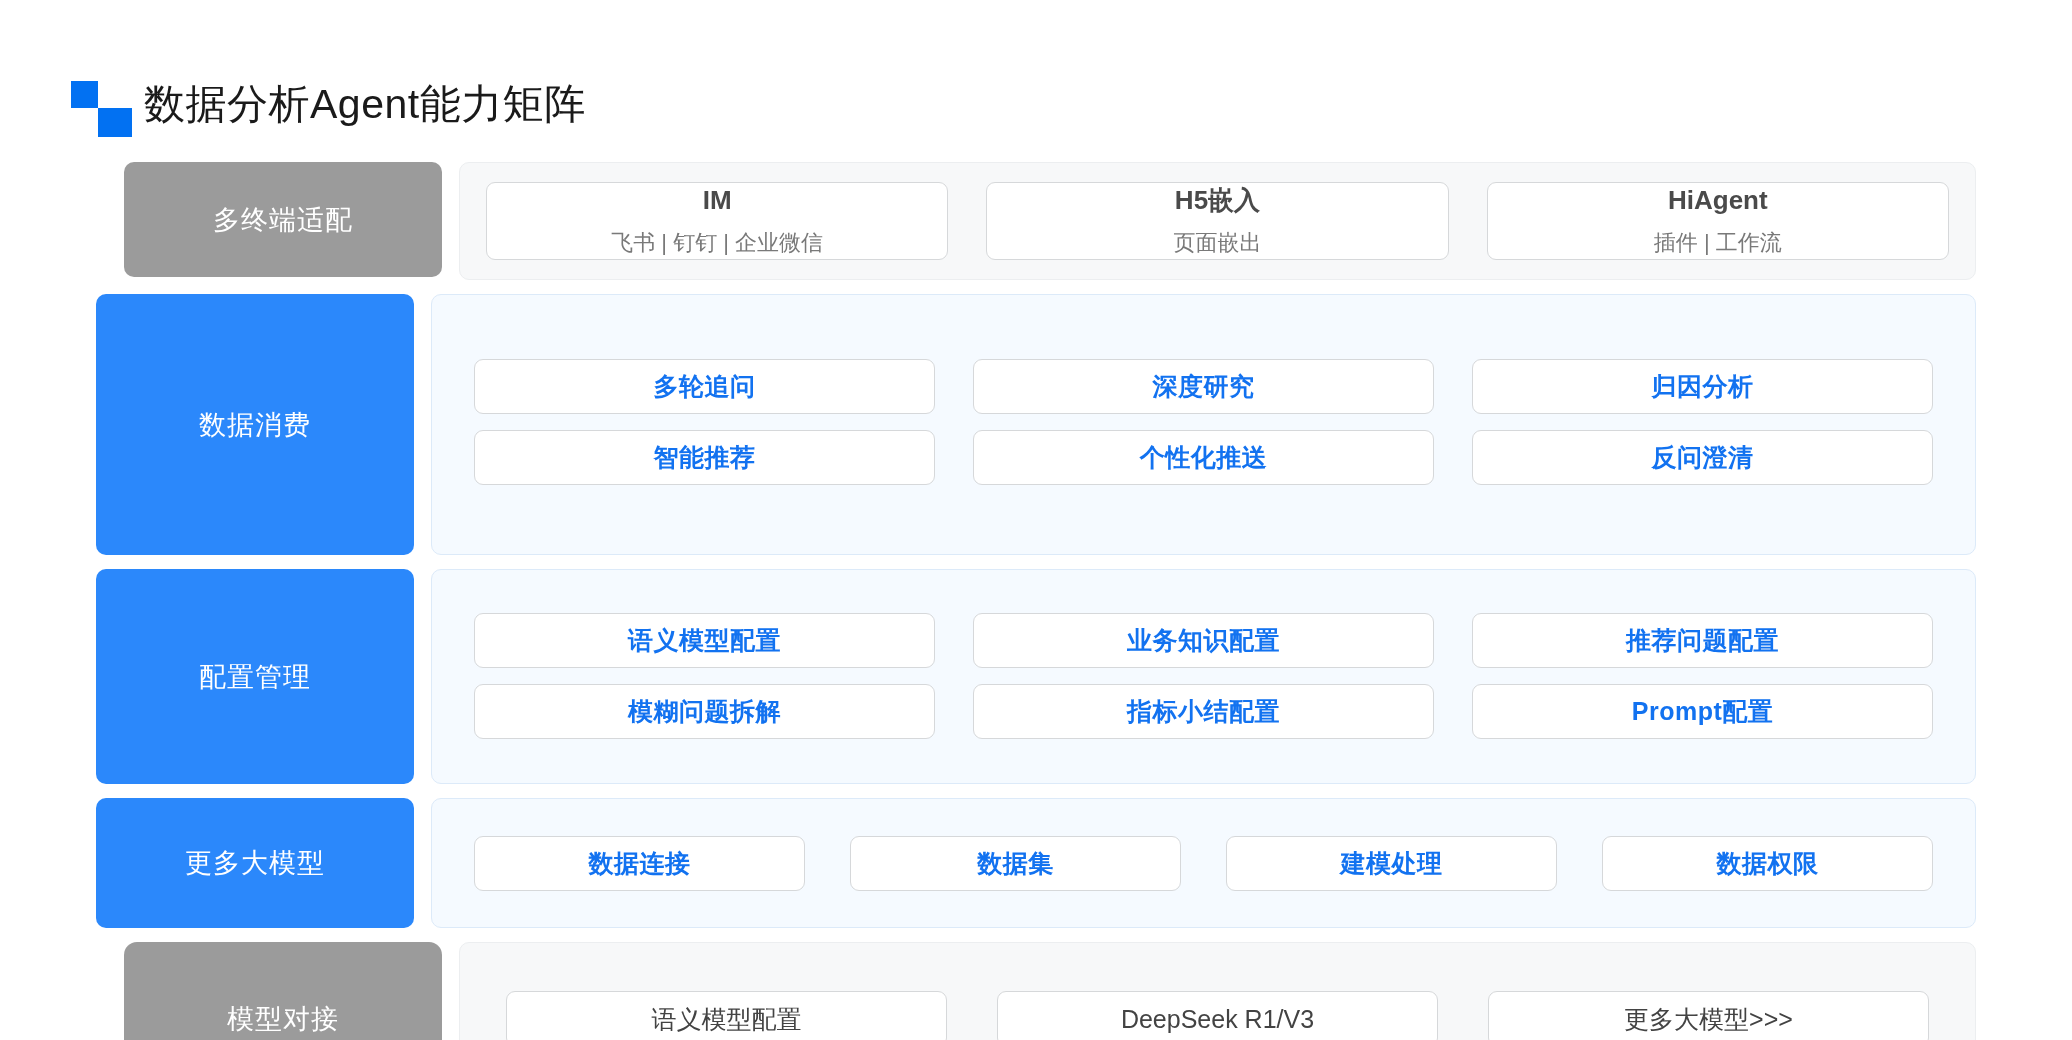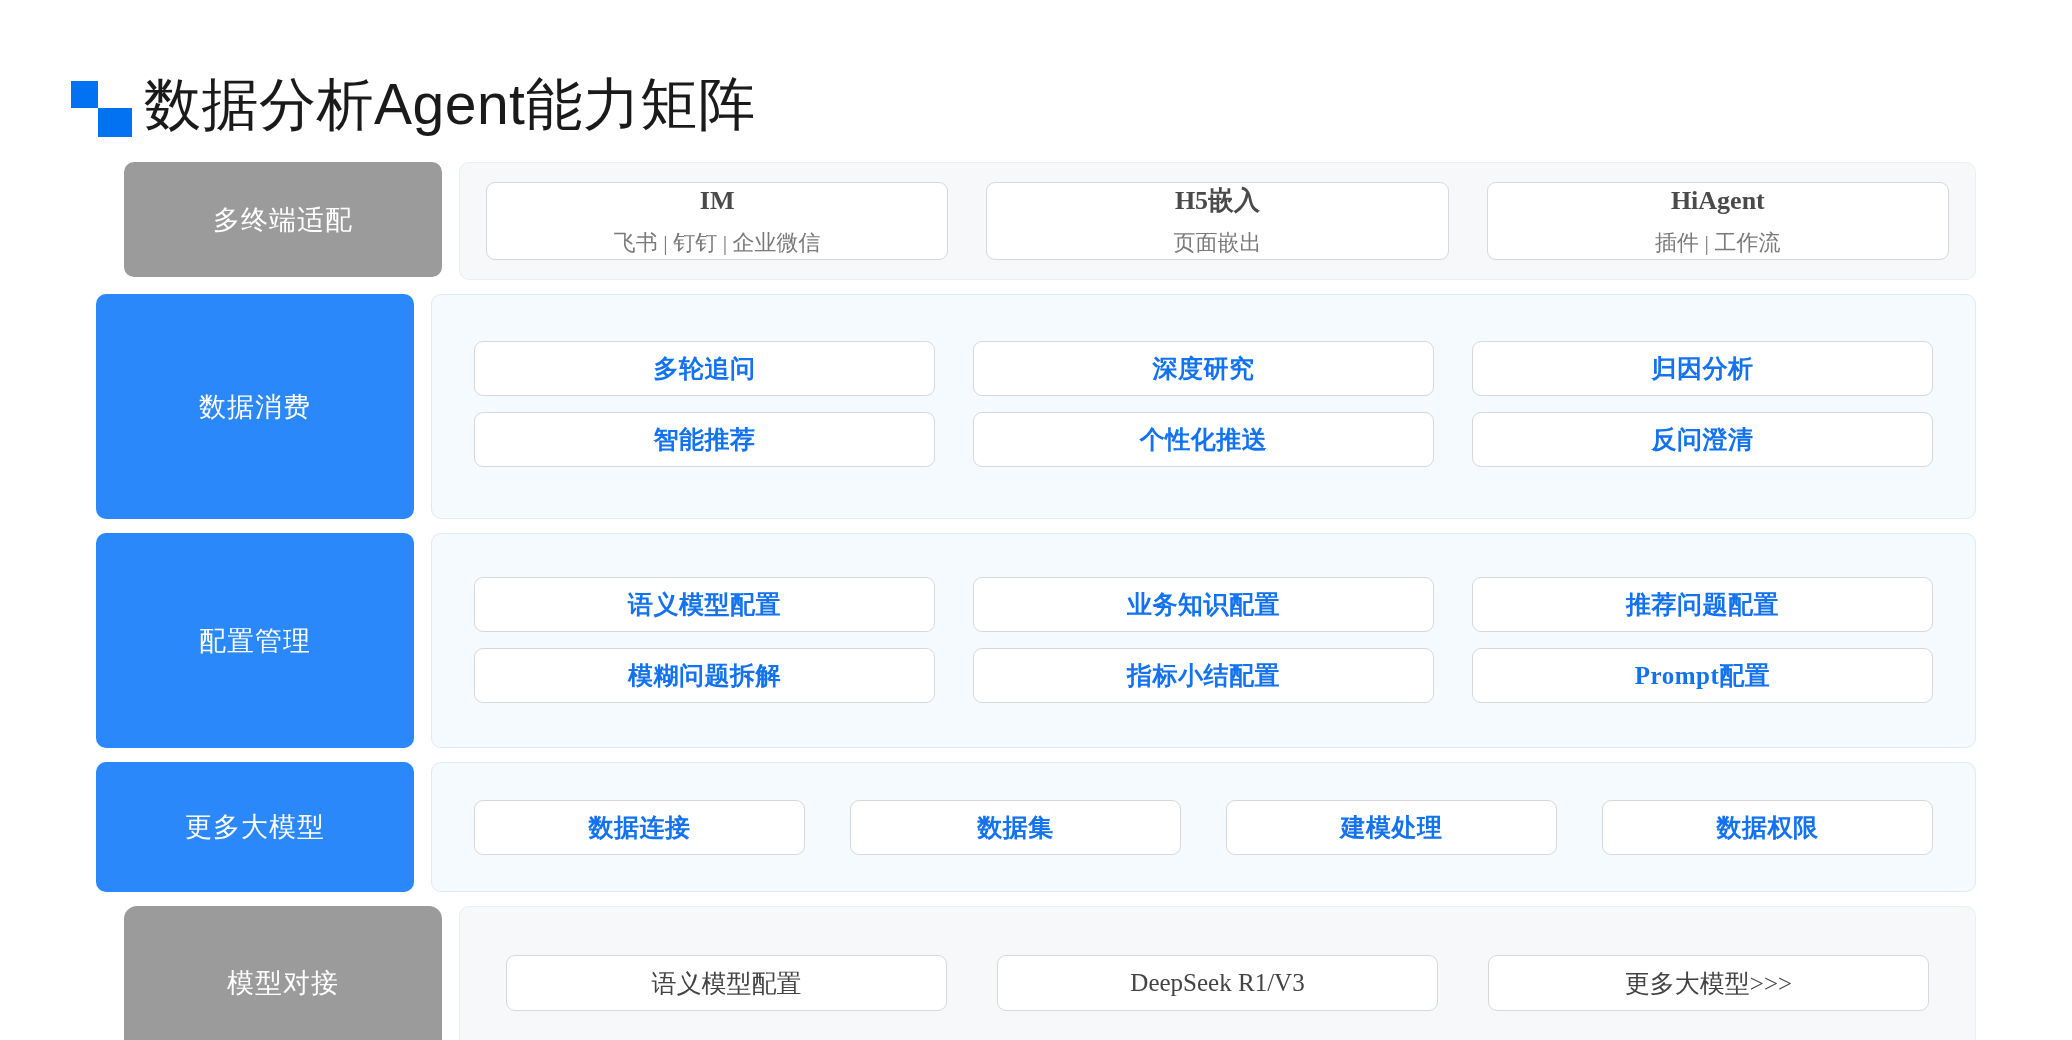--- a/index.html
+++ b/index.html
@@ -43,21 +43,21 @@
   }
   .logo-sq-b {
     position: absolute;
     left: 36px;
     top: 32px;
     width: 34px;
     height: 29px;
     background: #0271f2;
   }
   .page-title {
-    font-size: 57px;
+    font-size: 41px;
     line-height: 1;
     color: #1a1a1a;
     font-weight: 400;
     letter-spacing: 0.5px;
     white-space: nowrap;
   }
 
   
   .matrix {
     position: absolute;
@@ -115,21 +115,20 @@
     flex: 1 1 0;
     background: #ffffff;
     border: 1px solid #d6d8da;
     border-radius: 9px;
     box-sizing: border-box;
     display: flex;
     flex-direction: column;
     align-items: center;
     justify-content: center;
     text-align: center;
-    font-family: Liberation Serif, serif;
   }
   .card + .card { margin-left: 38px; }
 
   
   .r1 .row-label { height: 115px; }
   .r1 .row-body { padding: 19px 26px; }
   .r1 .card { height: 78px; }
   .r1 .card-title {
     font-size: 26px;
     font-weight: bold;
@@ -145,21 +144,21 @@
 
   
   .blue-card {
     height: 55px;
     color: #1272f0;
     font-size: 25px;
     font-weight: bold;
     letter-spacing: 0.5px;
   }
 
-  .r2 .row-label { height: 225px; }
+  .r2 .row-label { height: 261px; }
   .r2 .row-body { padding: 20px 42px 26px 42px; }
 
   .r3 .row-label { height: 215px; }
   .r3 .row-body { padding: 24px 42px 26px 42px; }
 
   .r4 .row-label { height: 130px; }
   .r4 .row-body { padding: 20px 42px; }
   .r4 .card + .card { margin-left: 45px; }
 
   

